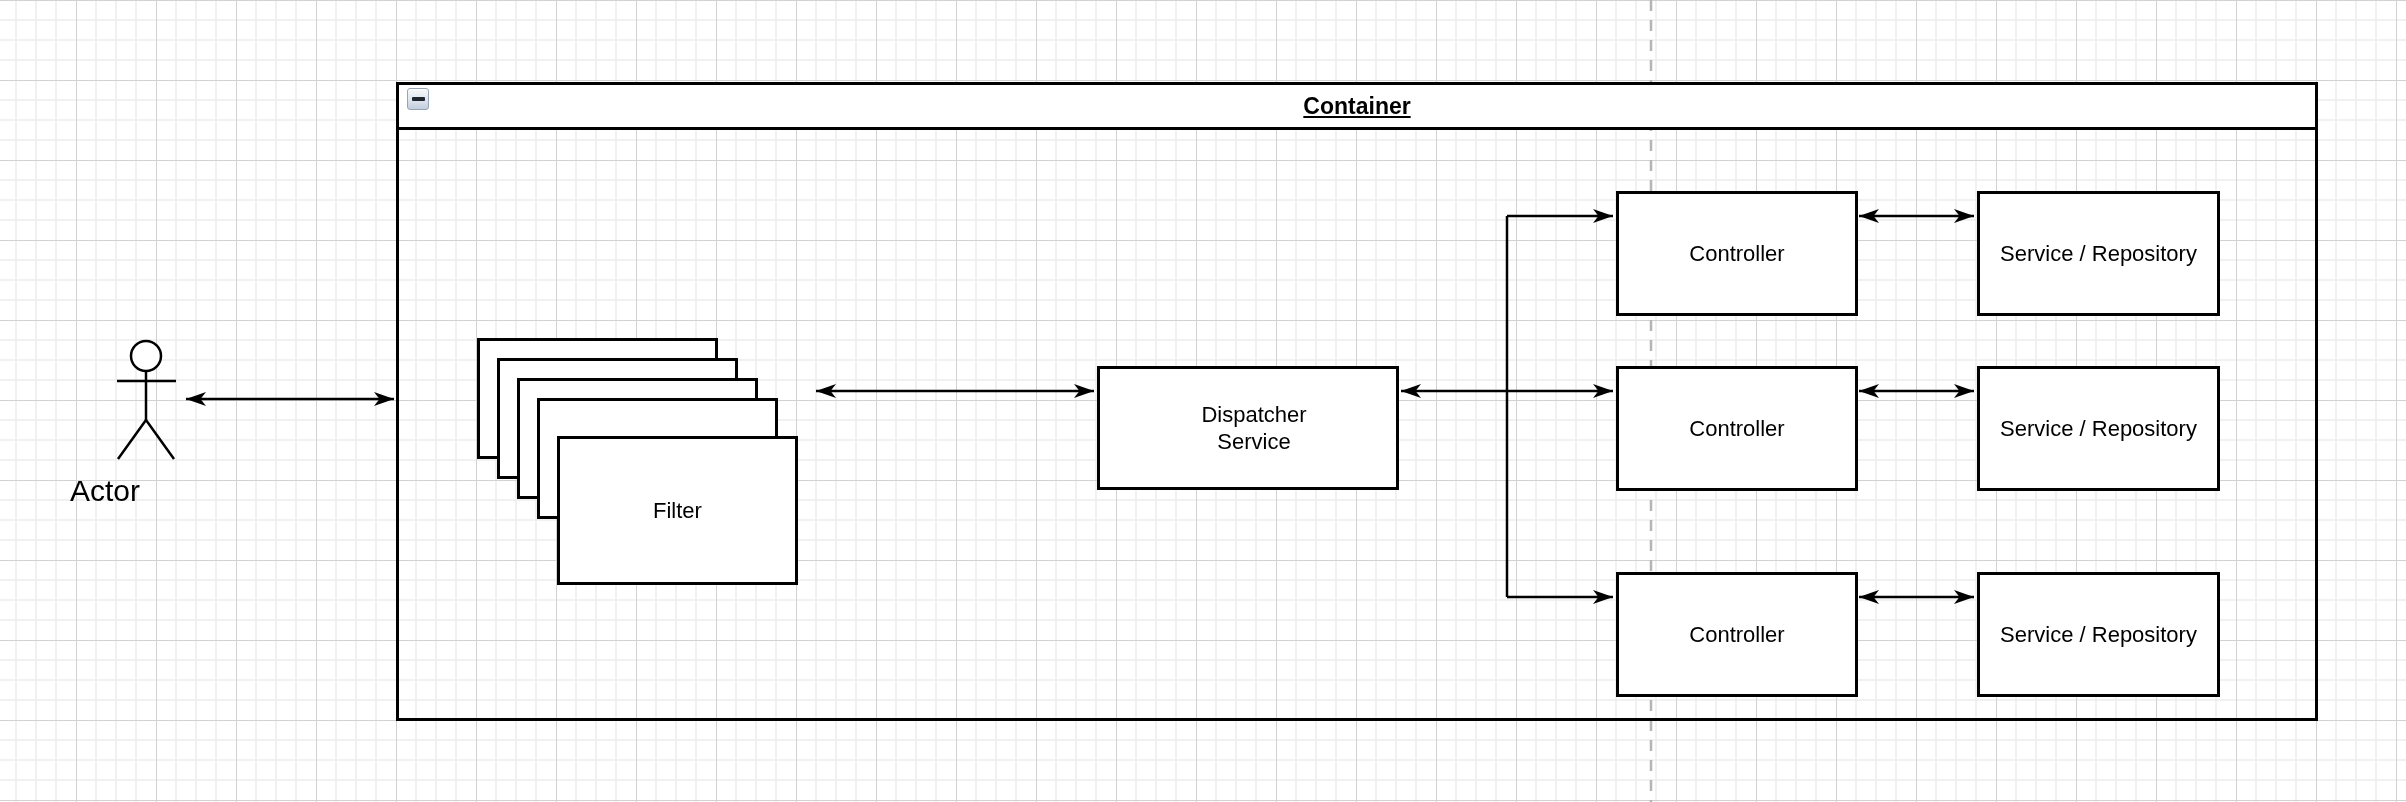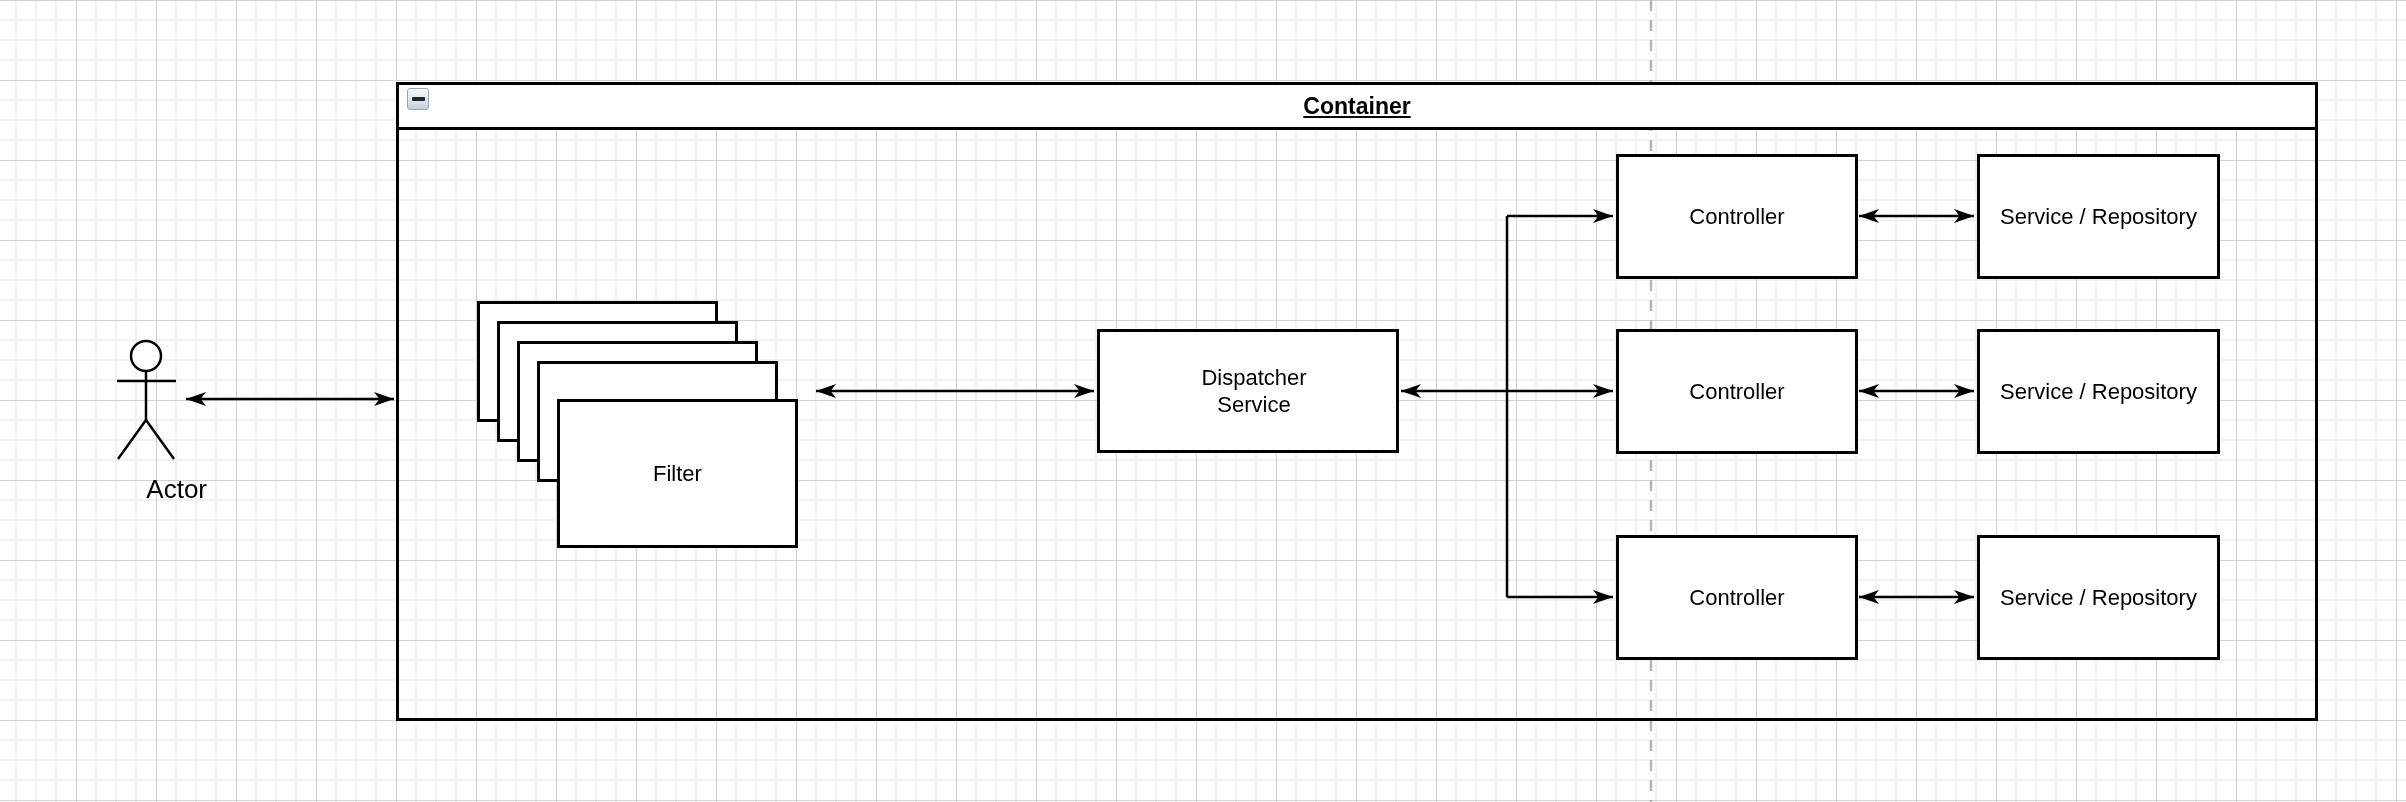--- a/index.html
+++ b/index.html
@@ -22,38 +22,38 @@
   .grid-major{stroke:var(--grid-major);stroke-width:2;fill:none;}
   .page-divider{stroke:var(--divider);stroke-width:2.5;stroke-dasharray:11 9;fill:none;}
   .edge{stroke:var(--stroke);stroke-width:2.5;fill:none;}
   .actor-part{stroke:var(--stroke);stroke-width:2.5;fill:none;}
   .actor-head{fill:var(--fill);}
   .arrowhead{fill:var(--stroke);stroke:none;}
 
   
   .node{position:absolute;background:var(--fill);border:3px solid var(--stroke);
     display:flex;align-items:center;justify-content:center;text-align:center;
-    font-size:22px;line-height:27px;}
+    font-size:22px;line-height:27px;margin-top:37px;}
   .two-line{display:flex;flex-direction:column;align-items:center;}
 
   
   .container-frame{position:absolute;left:396px;top:82px;width:1922px;height:639px;
     border:3px solid var(--stroke);background:transparent;}
   .container-titlebar{position:relative;width:100%;height:45px;background:var(--fill);
     border-bottom:3px solid var(--stroke);display:flex;align-items:center;justify-content:center;text-decoration:underline;}
   .container-title{font-size:23px;font-weight:bold;}
   .collapse-btn{position:absolute;left:8px;top:3px;width:22px;height:22px;
     border:1px solid #97a4b5;border-radius:3px;
     background:linear-gradient(180deg,#f6f9fc 0%,#dde5ee 55%,#c3cedd 100%);
     display:flex;align-items:center;justify-content:center;cursor:pointer;
     box-shadow:inset 0 1px 0 #ffffff;}
   .minus-bar{width:13px;height:4px;background:#20262e;border-radius:1px;}
 
   
-  .actor-label{position:absolute;left:87px;top:474px;width:120px;text-align:right;font-size:26px;}
+  .actor-label{position:absolute;left:70px;top:474px;width:120px;text-align:left;font-size:30px;}
 </style>
 </head>
 <body>
 
 <div class="canvas">
 
   <svg class="layer" viewBox="0 0 2406 802">
     <defs>
       <pattern id="grid" width="80" height="80" x="-4" y="0" patternUnits="userSpaceOnUse">
         <path class="grid-minor" d="M20,0 V80 M40,0 V80 M60,0 V80 M0,20 H80 M0,40 H80 M0,60 H80"></path>

